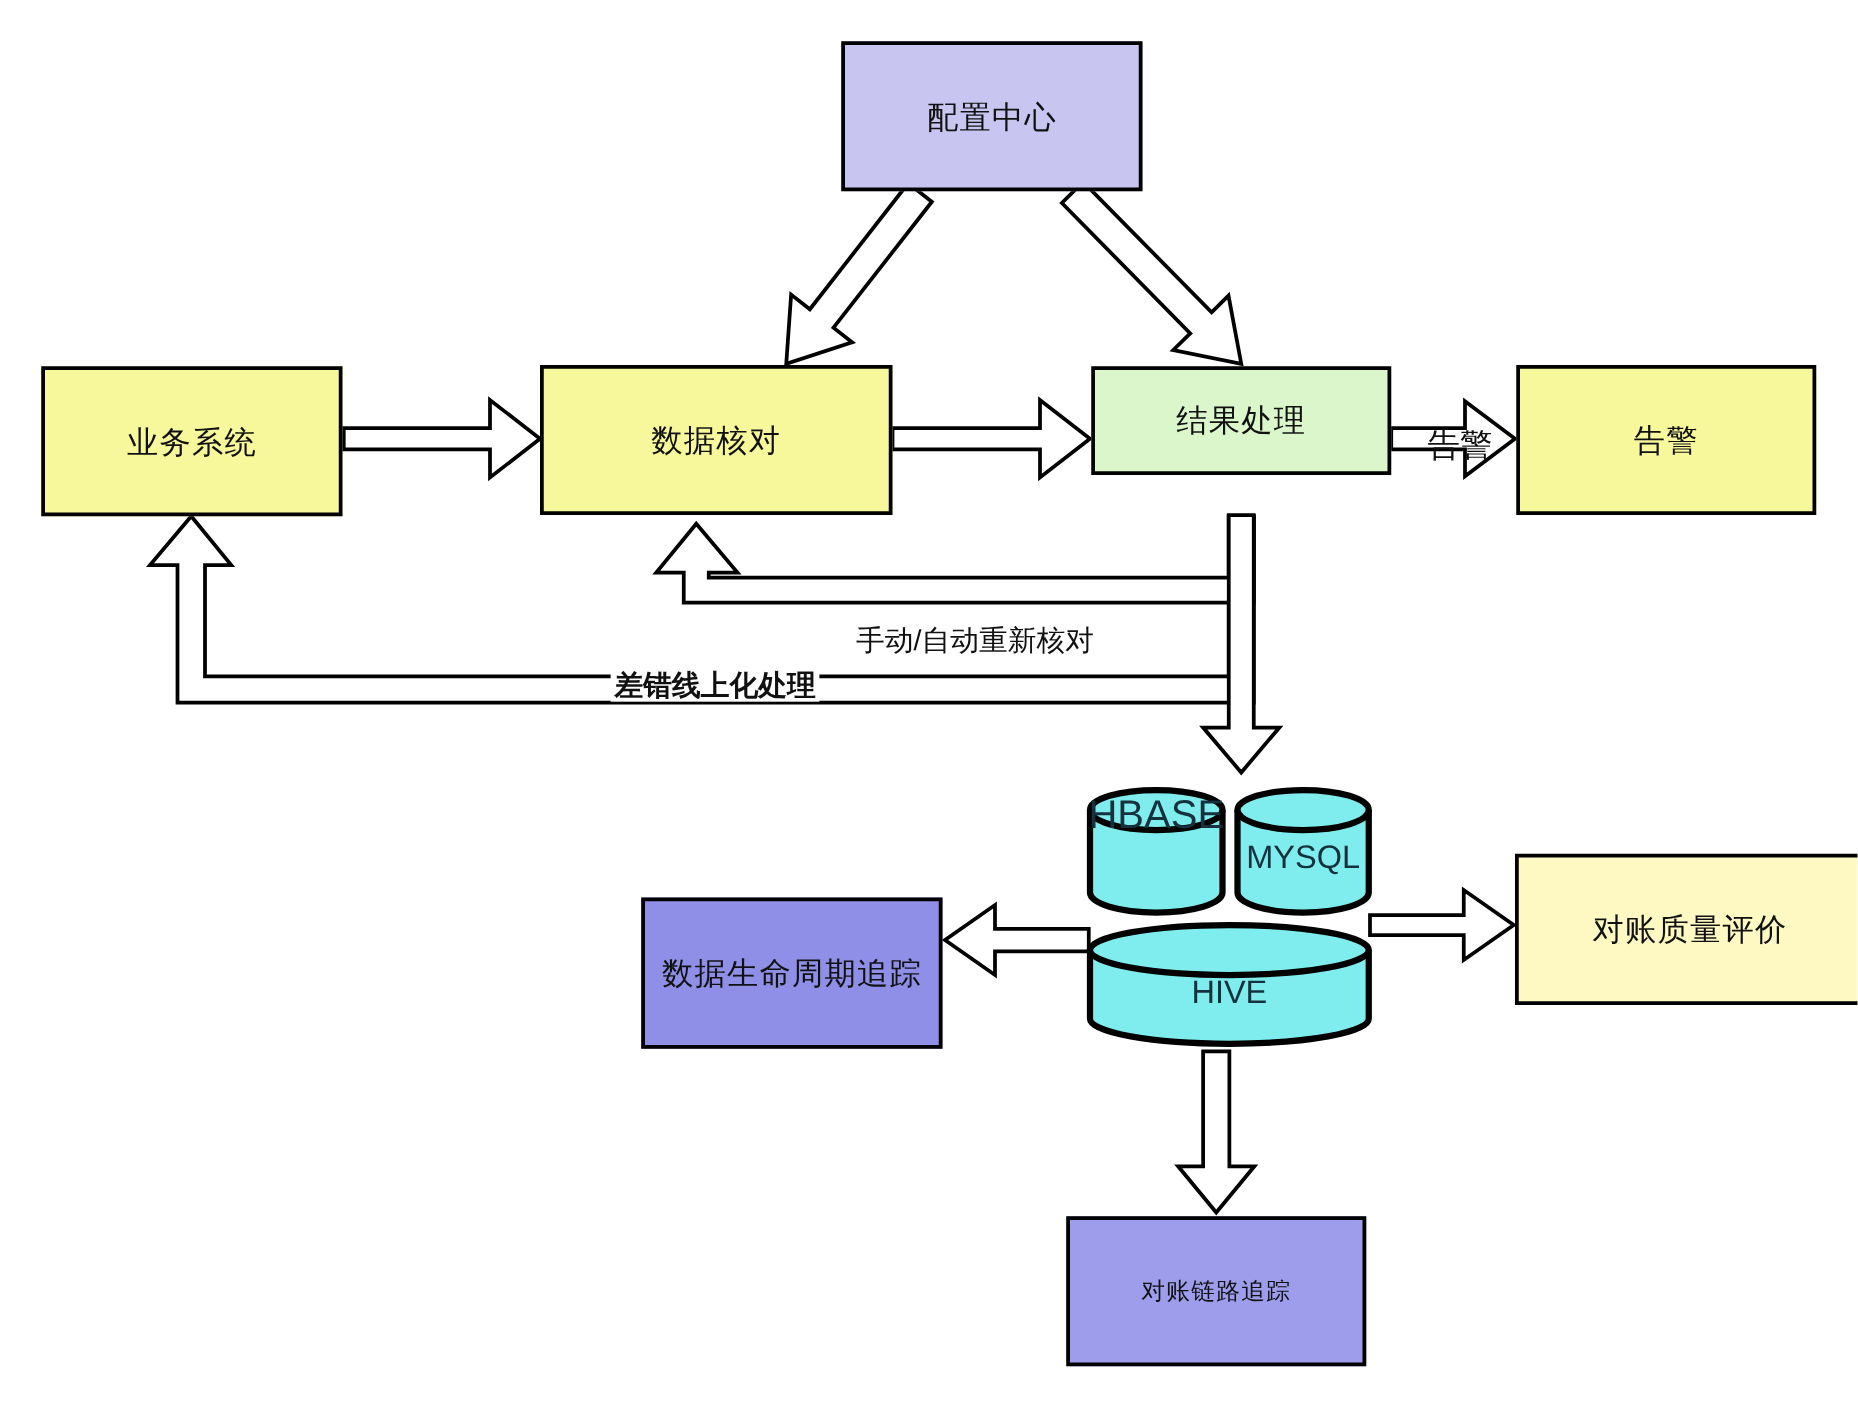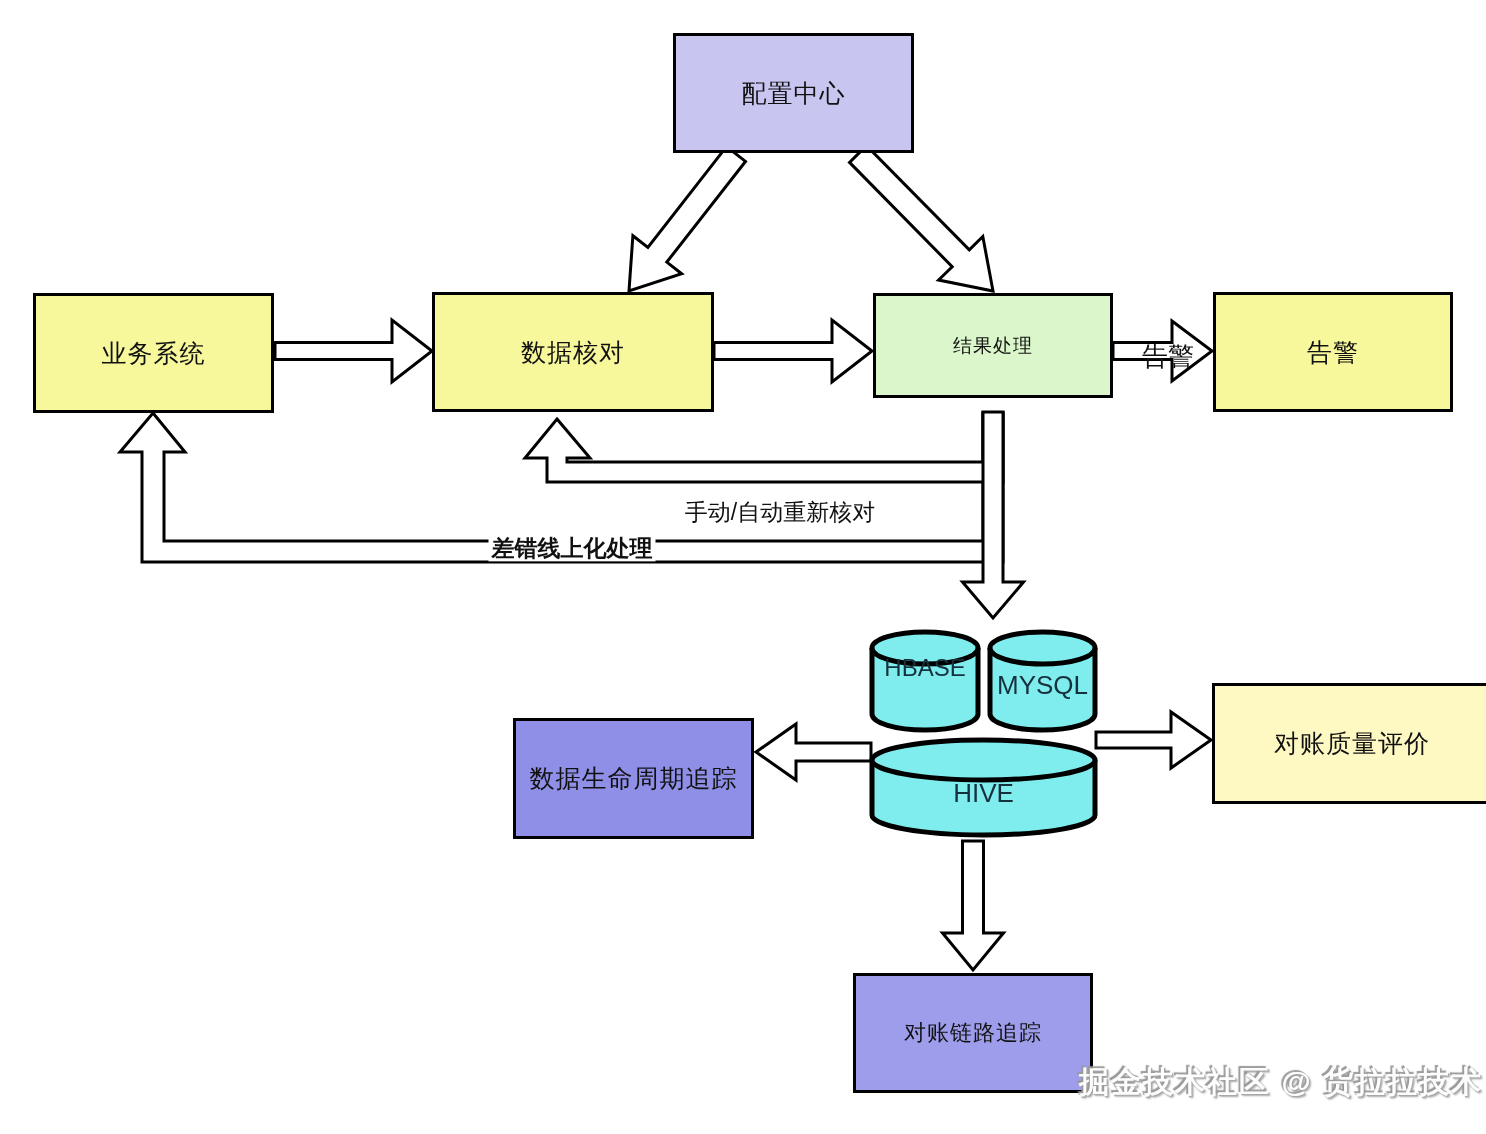--- a/index.html
+++ b/index.html
@@ -80,38 +80,37 @@
   <div id="node-layer">
       <div class="node" style="left: 673px; top: 33px; width: 241px; height: 120px; background: rgb(200, 198, 241); font-size: 25px;">
         <span>配置中心</span>
       </div>
       <div class="node" style="left: 33px; top: 293px; width: 241px; height: 120px; background: rgb(247, 247, 155); font-size: 25px;">
         <span>业务系统</span>
       </div>
       <div class="node" style="left: 432px; top: 292px; width: 282px; height: 120px; background: rgb(247, 247, 155); font-size: 25px; font-family: Liberation Serif, serif;">
         <span>数据核对</span>
       </div>
-      <div class="node" style="left: 873px; top: 293px; width: 240px; height: 105px; background: rgb(218, 246, 202); font-size: 19px;">
+      <div class="node" style="left: 873px; top: 293px; width: 240px; height: 87px; background: rgb(218, 246, 202); font-size: 25px;">
         <span>结果处理</span>
       </div>
       <div class="node" style="left: 1213px; top: 292px; width: 240px; height: 120px; background: rgb(247, 247, 155); font-size: 25px;">
         <span>告警</span>
       </div>
       <div class="node" style="left: 513px; top: 693px; width: 241px; height: 121px; background: rgb(143, 143, 232); font-size: 25px; margin-top: 25px;">
         <span>数据生命周期追踪</span>
       </div>
       <div class="node" style="left: 1212px; top: 683px; width: 280px; height: 121px; background: #fef9c3; font-size: 25px;">
         <span>对账质量评价</span>
       </div>
-      <div class="node" style="left: 853px; top: 973px; width: 240px; height: 120px; background: rgb(157, 157, 236); font-size: 22px;">
+      <div class="node" style="left: 853px; top: 973px; width: 240px; height: 120px; background: rgb(157, 157, 236); font-size: 19px;">
         <span>对账链路追踪</span>
       </div>
     </div>
   <div id="label-layer">
-      <div class="cyl-label" style="left: 872px; top: 624px; width: 106px; height: 88.4px; font-size: 24px;">HBASE</div>
+      <div class="cyl-label" style="left: 872px; top: 607px; width: 106px; height: 88.4px; font-size: 32px;">HBASE</div>
       <div class="cyl-label" style="left: 990px; top: 641.6px; width: 105px; height: 88.4px; font-size: 26px;">MYSQL</div>
       <div class="cyl-label" style="left: 872px; top: 752px; width: 223px; height: 83px; font-size: 26px;">HIVE</div>
       <div class="edge-label" style="left: 1168px; top: 356px; font-size: 26px;">告警</div>
       <div class="edge-label" style="left: 780px; top: 513px; font-size: 23px;">手动/自动重新核对</div>
       <div class="edge-label bg" style="left: 572px; top: 549px; font-size: 23px;">差错线上化处理</div>
     </div>
-  <div class="watermark">掘金技术社区 @ 货拉拉技术</div>
 </div>
 
 </body></html>

